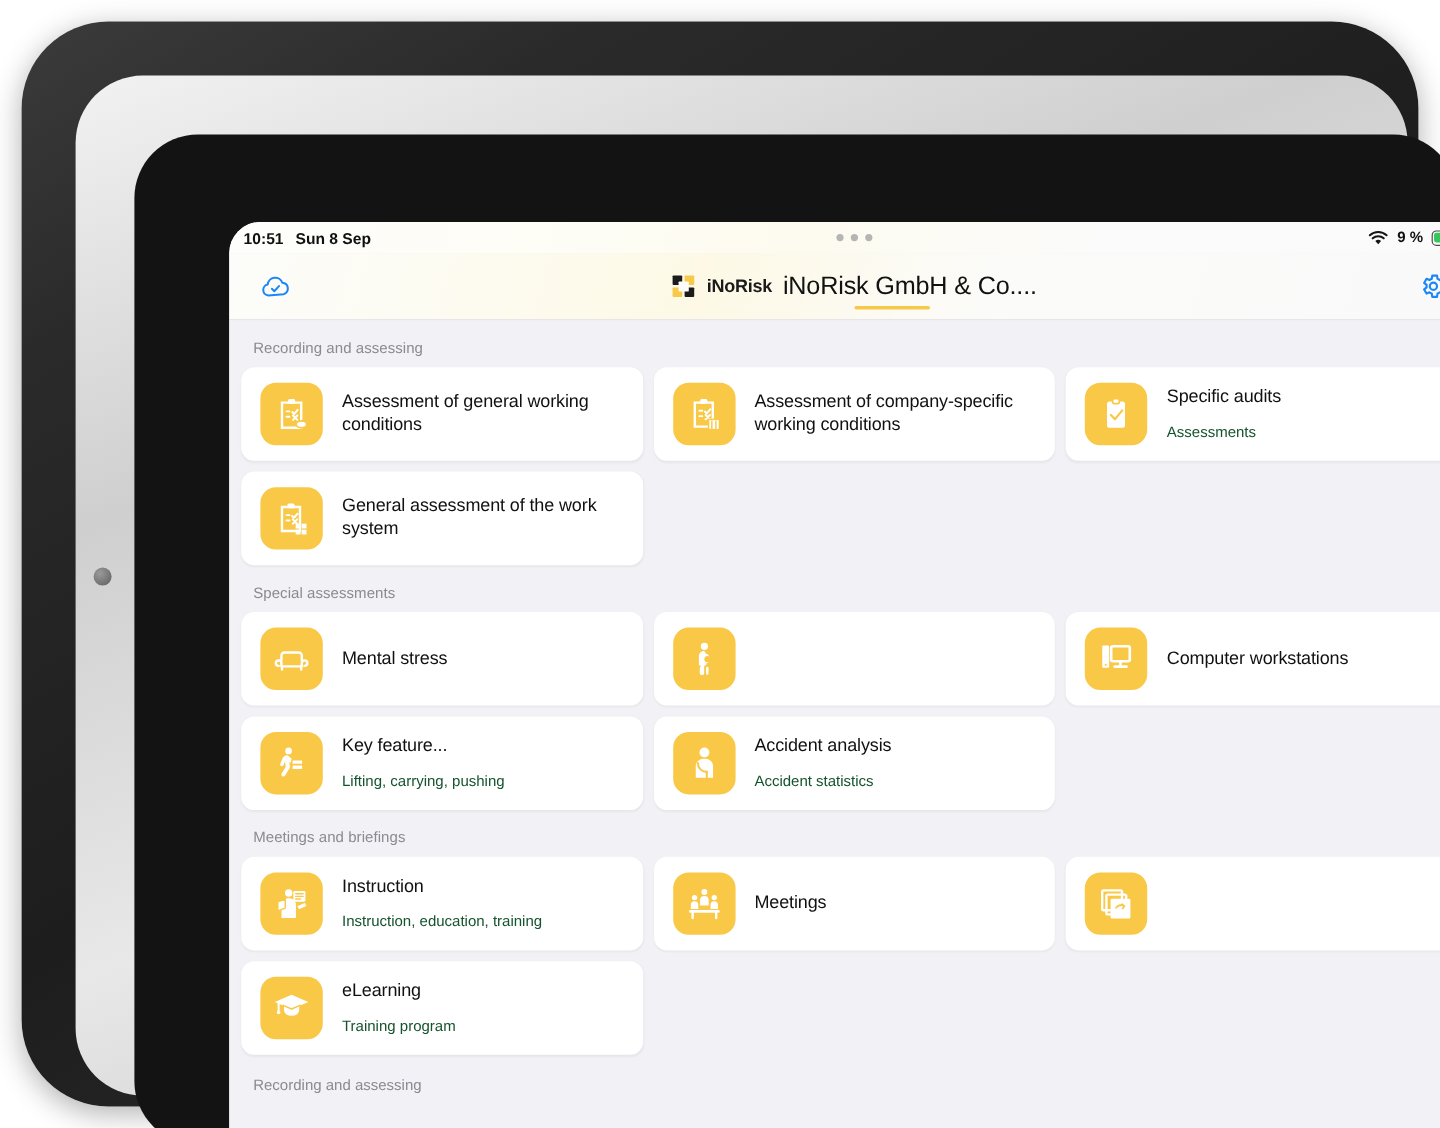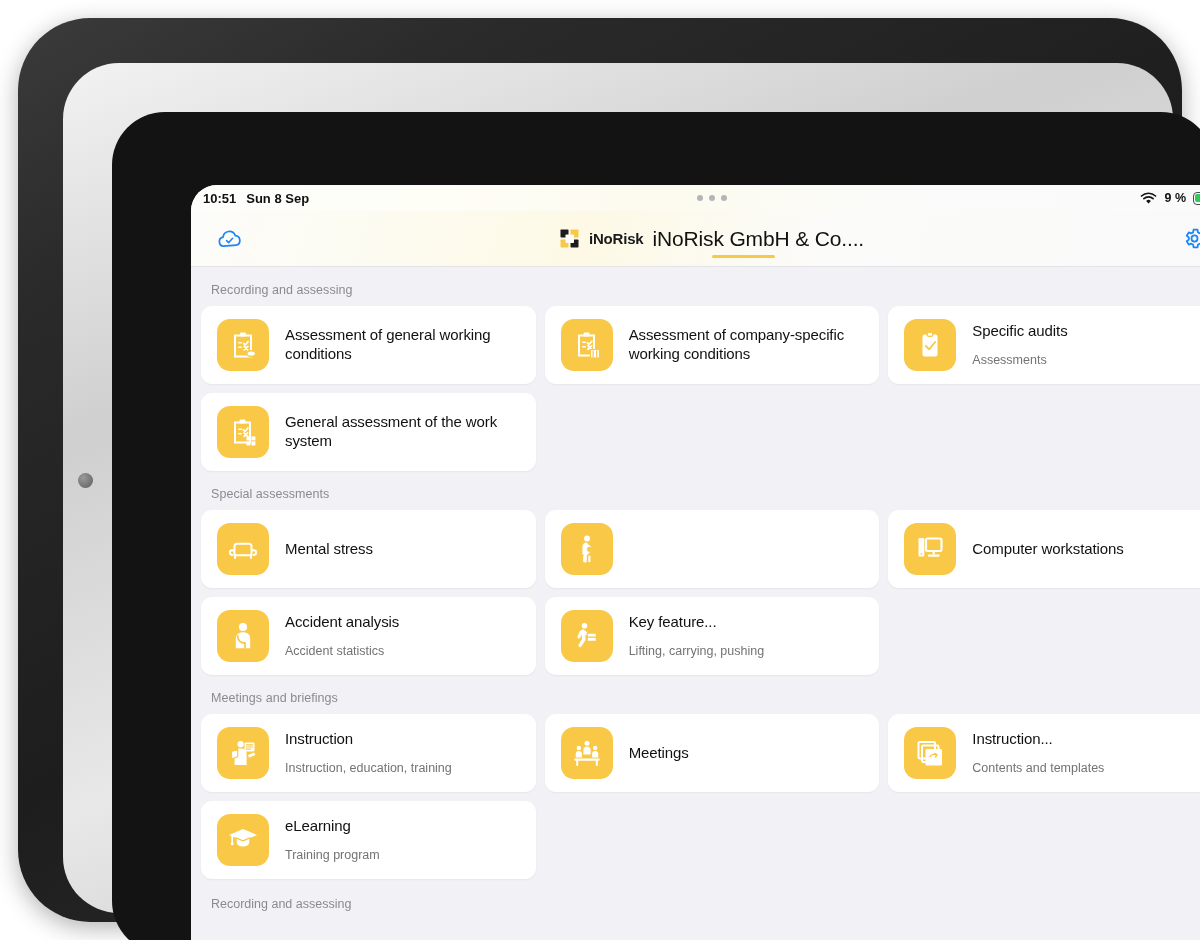--- a/index.html
+++ b/index.html
@@ -213,21 +213,21 @@
   }
   .card-text { min-width: 0; }
   .card-title {
     font-size: 15px;
     color: #111111;
     line-height: 1.25;
     letter-spacing: -0.1px;
   }
   .card-sub {
     font-size: 12.5px;
-    color: #737373;
+    color: #14532d;
     line-height: 1.3;
     margin-top: 11px;
   }
   .spacer-cell { visibility: hidden; }
 
   .footer-peek {
     font-size: 12.5px;
     color: #8a8a90;
     padding: 18px 0 0 10px;
   }
@@ -422,44 +422,44 @@
                   </svg>
                 </div>
                 <div class="card-text">
                   <div class="card-title">Computer workstations</div>
                 </div>
               </div>
 
               <div class="card">
                 <div class="card-icon">
                   <svg width="32" height="32" viewBox="0 0 32 32" fill="#fff">
+                    <circle cx="13.5" cy="5.8" r="2.8"></circle>
+                    <path d="M11.5 9.4 c-1.5 .4 -2.6 1.4 -3.2 2.8 l-1.8 4.4 c-.3 .8 .1 1.6 .9 1.9 .8 .3 1.6-.1 1.9-.9 l1.2-3 .6 4.4 -3.4 5.6 c-.5 .8-.2 1.8 .6 2.3 .8 .5 1.8 .2 2.3-.6 l3.7-6.1 c.3-.5 .4-1 .3-1.6 l-.5-3.6 2.4 1 v-3.2 l-3.2-2.9 c-.5-.4-1.1-.6-1.8-.5z"></path>
+                    <rect x="16.2" y="13" width="9.2" height="8.4" rx="0.8" fill="#fff" stroke="#f9c846" stroke-width="1.3"></rect>
+                    <path d="M16.2 17.2 h9.2" stroke="#f9c846" stroke-width="1.3"></path>
+                  </svg>
+                </div>
+                <div class="card-text">
+                  <div class="card-title">Key feature...</div>
+                  <div class="card-sub">Lifting, carrying, pushing</div>
+                </div>
+              </div>
+
+              <div class="card">
+                <div class="card-icon">
+                  <svg width="32" height="32" viewBox="0 0 32 32" fill="#fff">
                     <circle cx="16" cy="7" r="4.1"></circle>
                     <path d="M16 12.3 c-4.3 0 -7.2 2.4 -7.2 6.3 v9.6 h14.4 v-9.6 c0-3.9-2.9-6.3-7.2-6.3z"></path>
                     <path d="M10.6 15.8 a7 7 0 0 0 7.4 7.4" fill="none" stroke="#f9c846" stroke-width="1.7" stroke-linecap="round"></path>
                     <path d="M18 23.2 v4.8" stroke="#f9c846" stroke-width="1.7" stroke-linecap="round"></path>
                   </svg>
                 </div>
                 <div class="card-text">
                   <div class="card-title">Accident analysis</div>
                   <div class="card-sub">Accident statistics</div>
-                </div>
-              </div>
-
-              <div class="card">
-                <div class="card-icon">
-                  <svg width="32" height="32" viewBox="0 0 32 32" fill="#fff">
-                    <circle cx="13.5" cy="5.8" r="2.8"></circle>
-                    <path d="M11.5 9.4 c-1.5 .4 -2.6 1.4 -3.2 2.8 l-1.8 4.4 c-.3 .8 .1 1.6 .9 1.9 .8 .3 1.6-.1 1.9-.9 l1.2-3 .6 4.4 -3.4 5.6 c-.5 .8-.2 1.8 .6 2.3 .8 .5 1.8 .2 2.3-.6 l3.7-6.1 c.3-.5 .4-1 .3-1.6 l-.5-3.6 2.4 1 v-3.2 l-3.2-2.9 c-.5-.4-1.1-.6-1.8-.5z"></path>
-                    <rect x="16.2" y="13" width="9.2" height="8.4" rx="0.8" fill="#fff" stroke="#f9c846" stroke-width="1.3"></rect>
-                    <path d="M16.2 17.2 h9.2" stroke="#f9c846" stroke-width="1.3"></path>
-                  </svg>
-                </div>
-                <div class="card-text">
-                  <div class="card-title">Key feature...</div>
-                  <div class="card-sub">Lifting, carrying, pushing</div>
                 </div>
               </div>
 
               <div class="card spacer-cell"></div>
             </div>
 
             <div class="section-title">Meetings and briefings</div>
             <div class="grid">
 
               <div class="card">
@@ -499,24 +499,20 @@
 
               <div class="card">
                 <div class="card-icon">
                   <svg width="32" height="32" viewBox="0 0 32 32">
                     <rect x="4.5" y="5" width="16.5" height="16.5" rx="1.2" fill="none" stroke="#fff" stroke-width="2"></rect>
                     <rect x="8" y="8.5" width="16.5" height="16.5" rx="1.2" fill="none" stroke="#fff" stroke-width="2"></rect>
                     <rect x="11.5" y="12" width="16.5" height="16.5" rx="1.2" fill="#fff"></rect>
                     <path d="M16 19.6 c1.5-2.6 5.2-2.9 6.8-1.3 M21 16.6 l2 1.3 l-1.4 2.1" fill="none" stroke="#f9c846" stroke-width="1.5" stroke-linecap="round" stroke-linejoin="round"></path>
                   </svg>
                 </div>
-                <div class="card-text">
-                  <div class="card-title">Instruction...</div>
-                  <div class="card-sub">Contents and templates</div>
-                </div>
               </div>
 
               <div class="card">
                 <div class="card-icon">
                   <svg width="32" height="32" viewBox="0 0 32 32" fill="#fff">
                     <path d="M16 5 L30 11 L16 17 L2 11z"></path>
                     <path d="M9 13.8 v3.8 c0 3.5 3.2 5.6 7 5.6 s7-2.1 7-5.6 v-3.8 l-7 3z" fill="#fff" stroke="#f9c846" stroke-width="1.3" stroke-linejoin="round"></path>
                     <path d="M5.2 12.3 v6.4" stroke="#fff" stroke-width="1.7" stroke-linecap="round"></path>
                     <circle cx="5.2" cy="19.8" r="1.5"></circle>
                   </svg>

